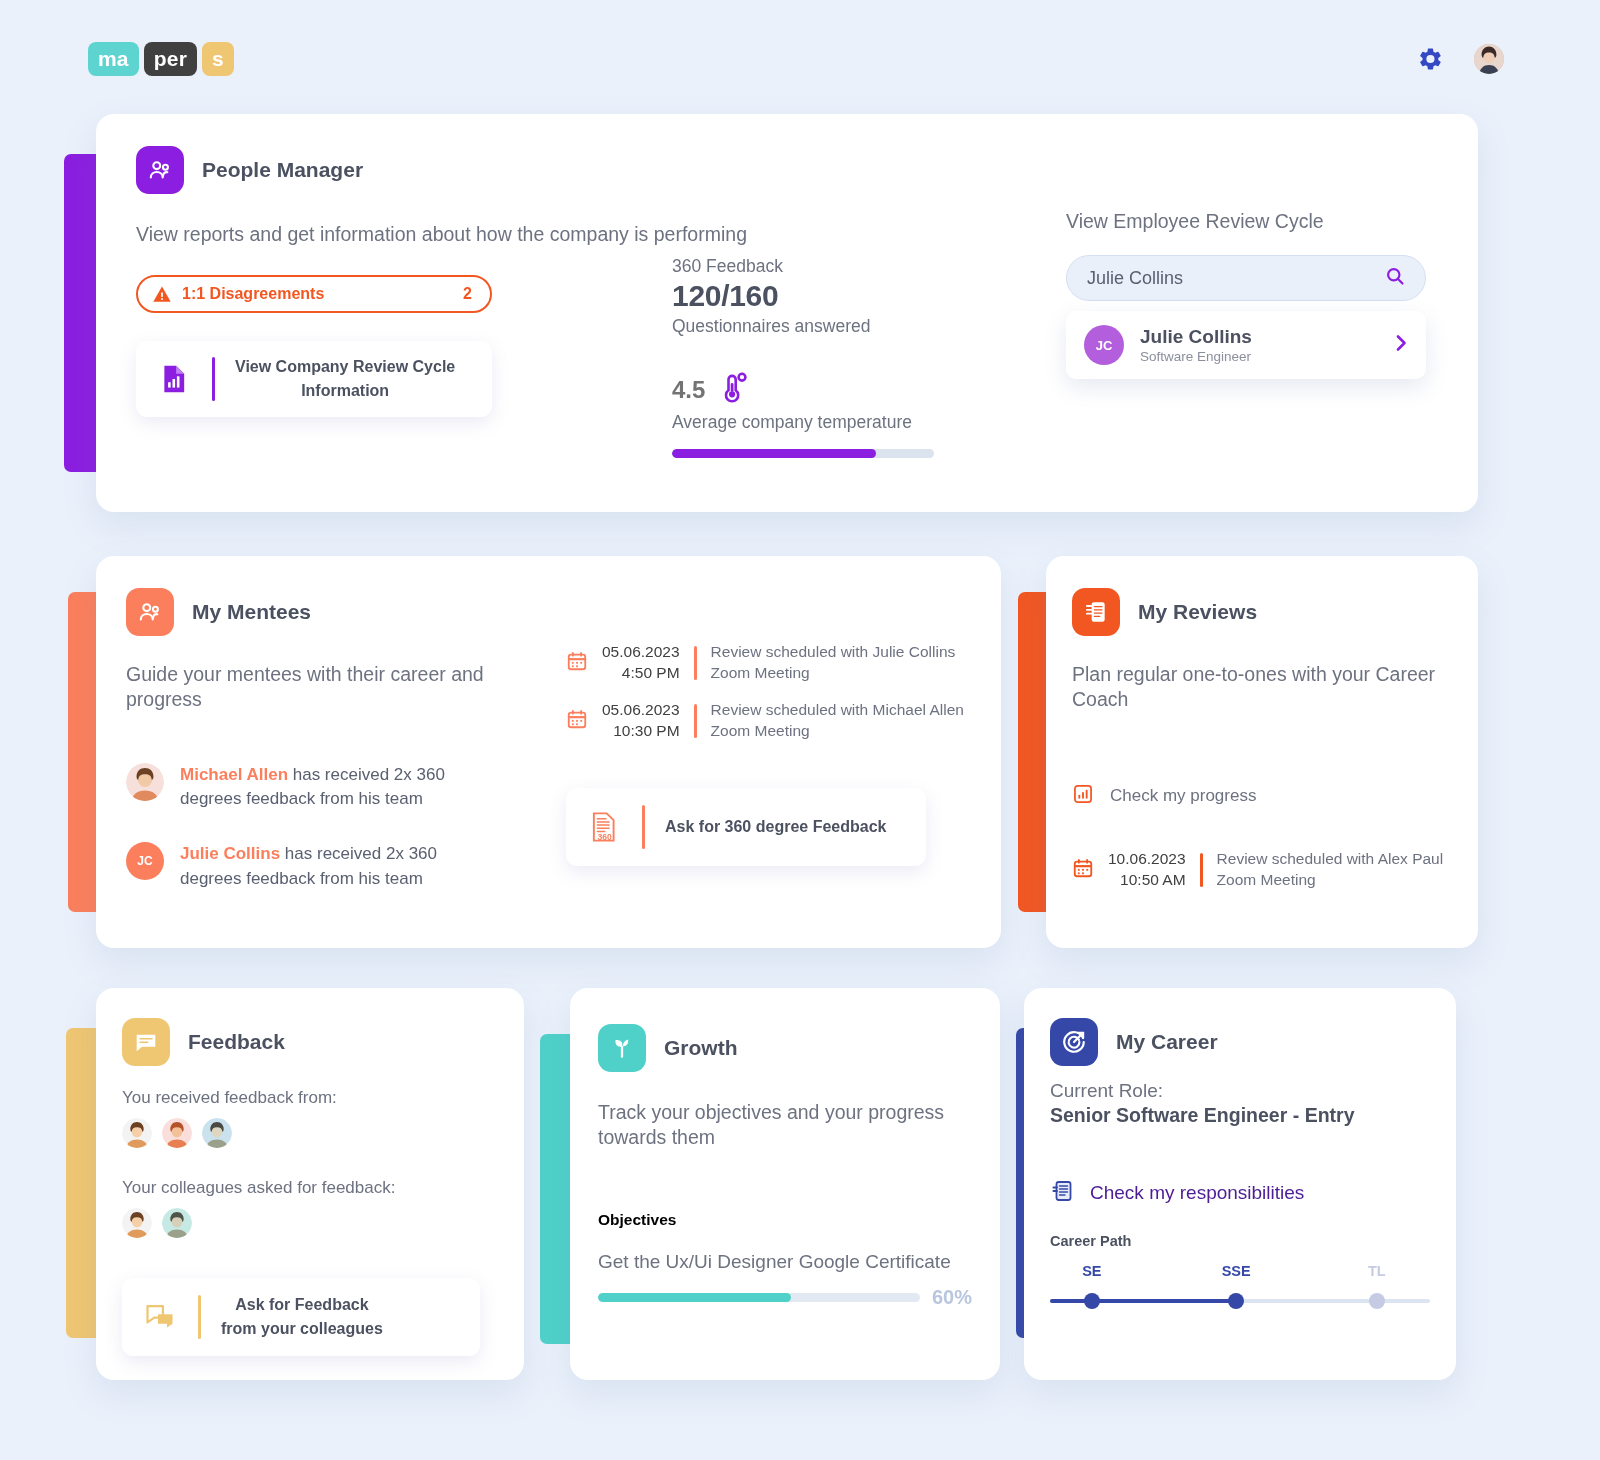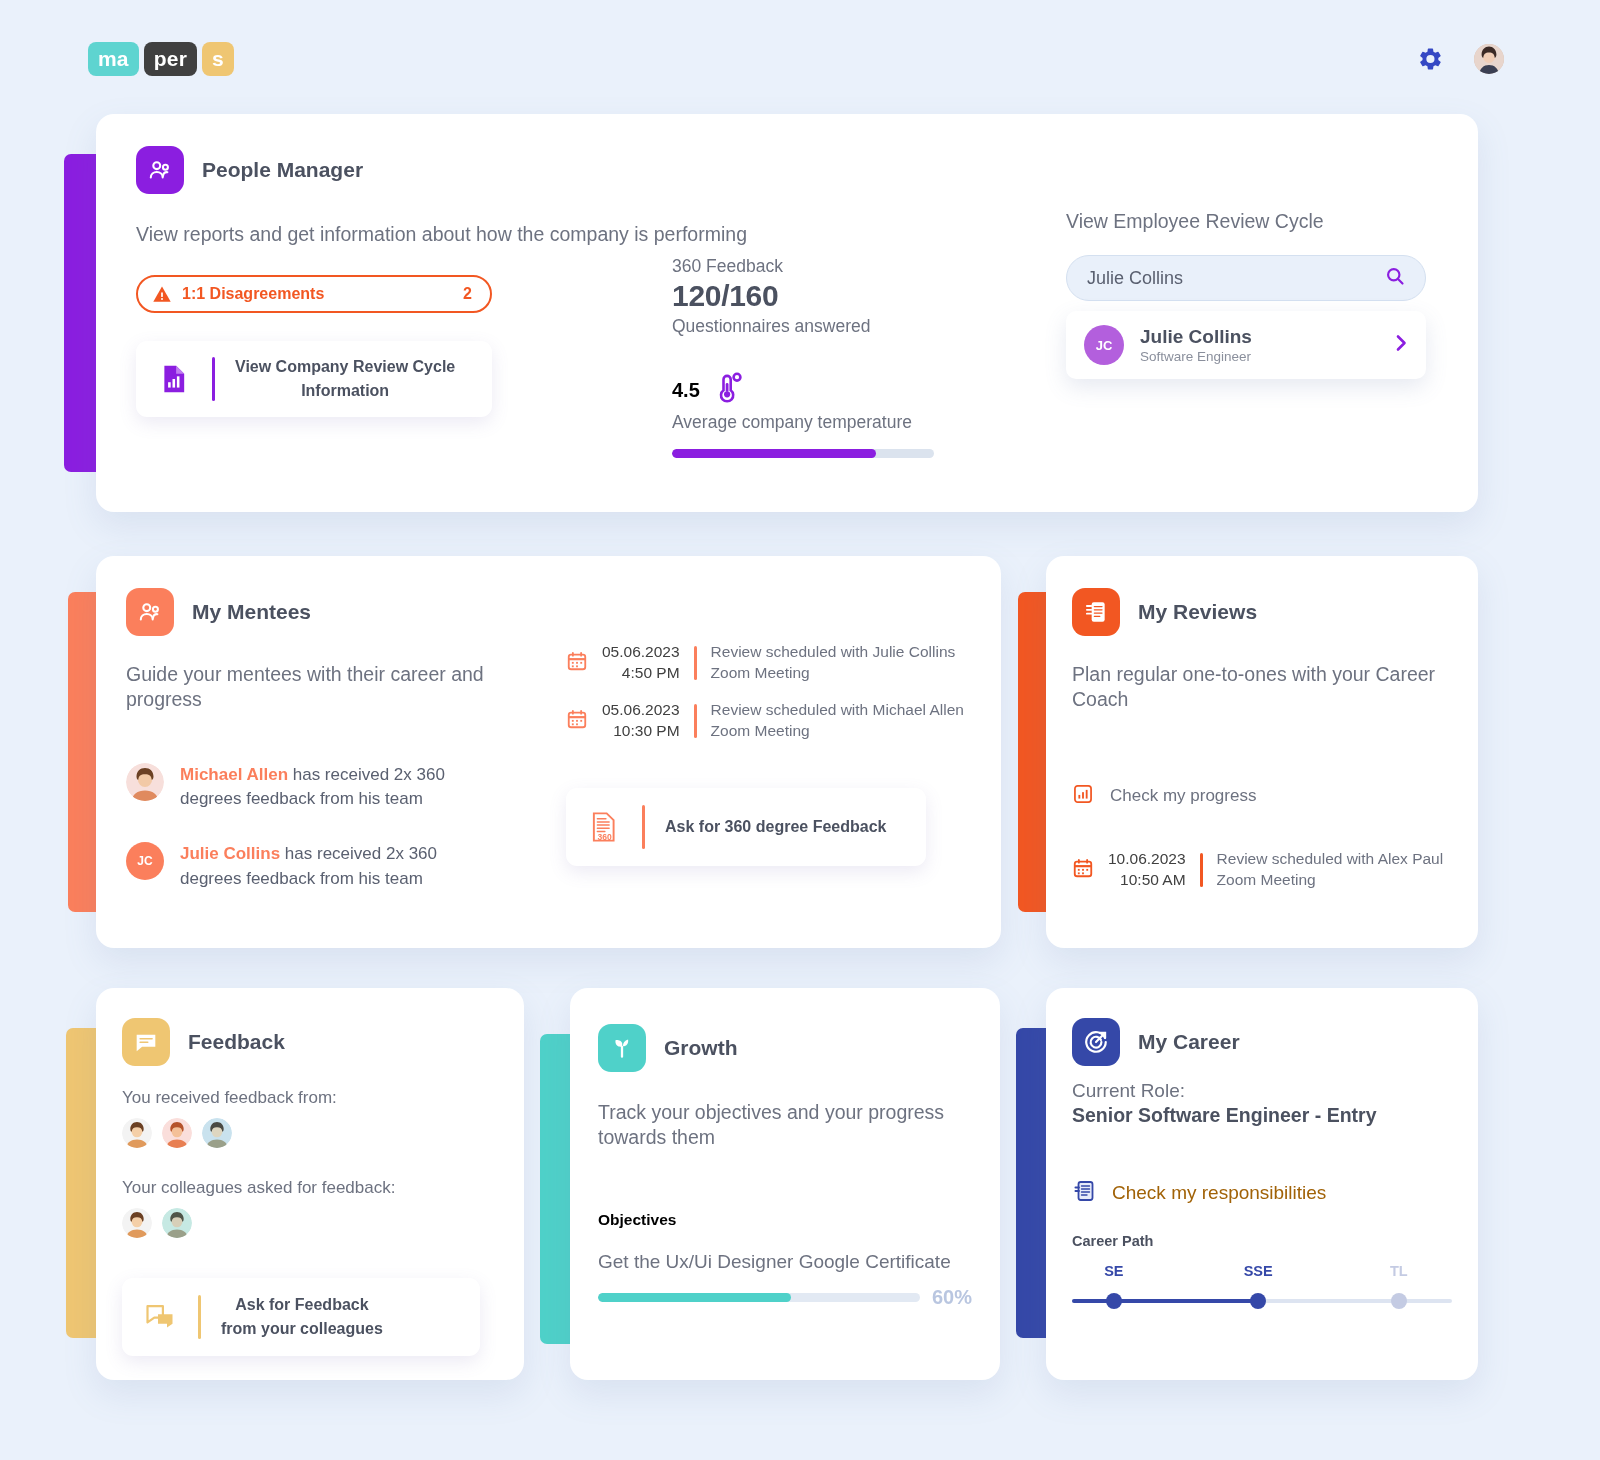--- a/index.html
+++ b/index.html
@@ -75,21 +75,21 @@
   }
   .action-box .ab-icon { width: 40px; display: flex; justify-content: center; flex: 0 0 auto; }
   .action-box .ab-div { width: 3px; height: 44px; border-radius: 2px; margin: 0 20px 0 18px; flex: 0 0 auto; }
   .action-box .ab-text { font-size: 16px; font-weight: bold; color: #4b5160; line-height: 1.5; }
 
   .stat-col { position: absolute; left: 576px; top: 142px; width: 300px; }
   .stat-label { color: #6d7280; font-size: 17.5px; }
   .stat-big { font-size: 30px; font-weight: bold; color: #4b5160; letter-spacing: -.3px; margin-top: 2px;}
   .stat-sub { color: #6d7280; font-size: 17.5px; margin-top: 3px; }
   .temp-row { display: flex; align-items: center; gap: 12px; margin-top: 34px; }
-  .temp-val { font-size: 20px; font-weight: bold; color: #000000; text-align: right; }
+  .temp-val { font-size: 24px; font-weight: bold; color: #737373; text-align: right; }
   .bar-track { width: 262px; height: 9px; border-radius: 5px; background: #dbe3ee; margin-top: 16px; overflow: hidden; }
   .bar-fill { height: 100%; border-radius: 5px; background: #8b1ee0; }
 
   .search-col { position: absolute; left: 970px; top: 96px; width: 360px; }
   .search-title { color: #6d7280; font-size: 19.5px; }
   .search-box {
     margin-top: 22px; height: 46px; border-radius: 23px; background: #e9f0fa;
     border: 1px solid #d4e0f0; display: flex; align-items: center;
     padding: 0 20px; cursor: text;
   }
@@ -146,27 +146,27 @@
   #accent-growth { left: 540px; top: 1034px; width: 42px; height: 310px; background: #4fd1c9; }
   .gr-inner { position: relative; z-index: 2; padding: 36px 28px; }
   .obj-head { font-size: 15.5px; font-weight: bold; color: #000000; margin-top: 60px; }
   .obj-name { font-size: 19px; color: #6d7280; line-height: 1.32; margin-top: 20px; }
   .obj-bar-row { display: flex; align-items: center; gap: 12px; margin-top: 12px; }
   .obj-track { flex: 1; height: 9px; border-radius: 5px; background: #e2e9f3; overflow: hidden; }
   .obj-fill { height: 100%; border-radius: 5px; background: #4fd1c9; }
   .obj-pct { font-size: 20px; color: #b9c6e0; font-weight: 600; }
 
   
-  #card-career { left: 1046px; top: 988px; width: 432px; height: 392px; }
+  #card-career { left: 1024px; top: 988px; width: 432px; height: 392px; }
   #accent-career { left: 1016px; top: 1028px; width: 44px; height: 310px; background: #3548a8; }
   .cr-inner { position: relative; z-index: 2; padding: 30px 26px; }
   .cr-role-label { font-size: 19px; color: #6d7280; margin-top: 14px; }
   .cr-role { font-size: 19.5px; font-weight: bold; color: #4b5160; margin-top: 2px; }
   .cr-resp { display: flex; align-items: center; gap: 16px; margin-top: 52px; cursor: pointer; }
-  .cr-resp-text { font-size: 19px; color: #a16207; }
+  .cr-resp-text { font-size: 19px; color: #4c1d95; }
   .cr-path-label { font-size: 14.5px; font-weight: bold; color: #4b5160; margin-top: 26px; }
   .path-wrap { position: relative; margin-top: 14px; height: 52px; }
   .path-labels { display: flex; position: relative; height: 22px; }
   .path-lbl { position: absolute; font-size: 14.5px; font-weight: bold; transform: translateX(-50%); }
   .path-track { position: absolute; left: 0; right: 0; top: 36px; height: 4px; background: #dde4f1; border-radius: 2px; }
   .path-done { position: absolute; left: 0; top: 36px; height: 4px; background: #3548a8; border-radius: 2px; }
   .path-dot { position: absolute; top: 30px; width: 16px; height: 16px; border-radius: 50%; transform: translateX(-50%); cursor: pointer; }
 </style>
 </head>
 <body>

